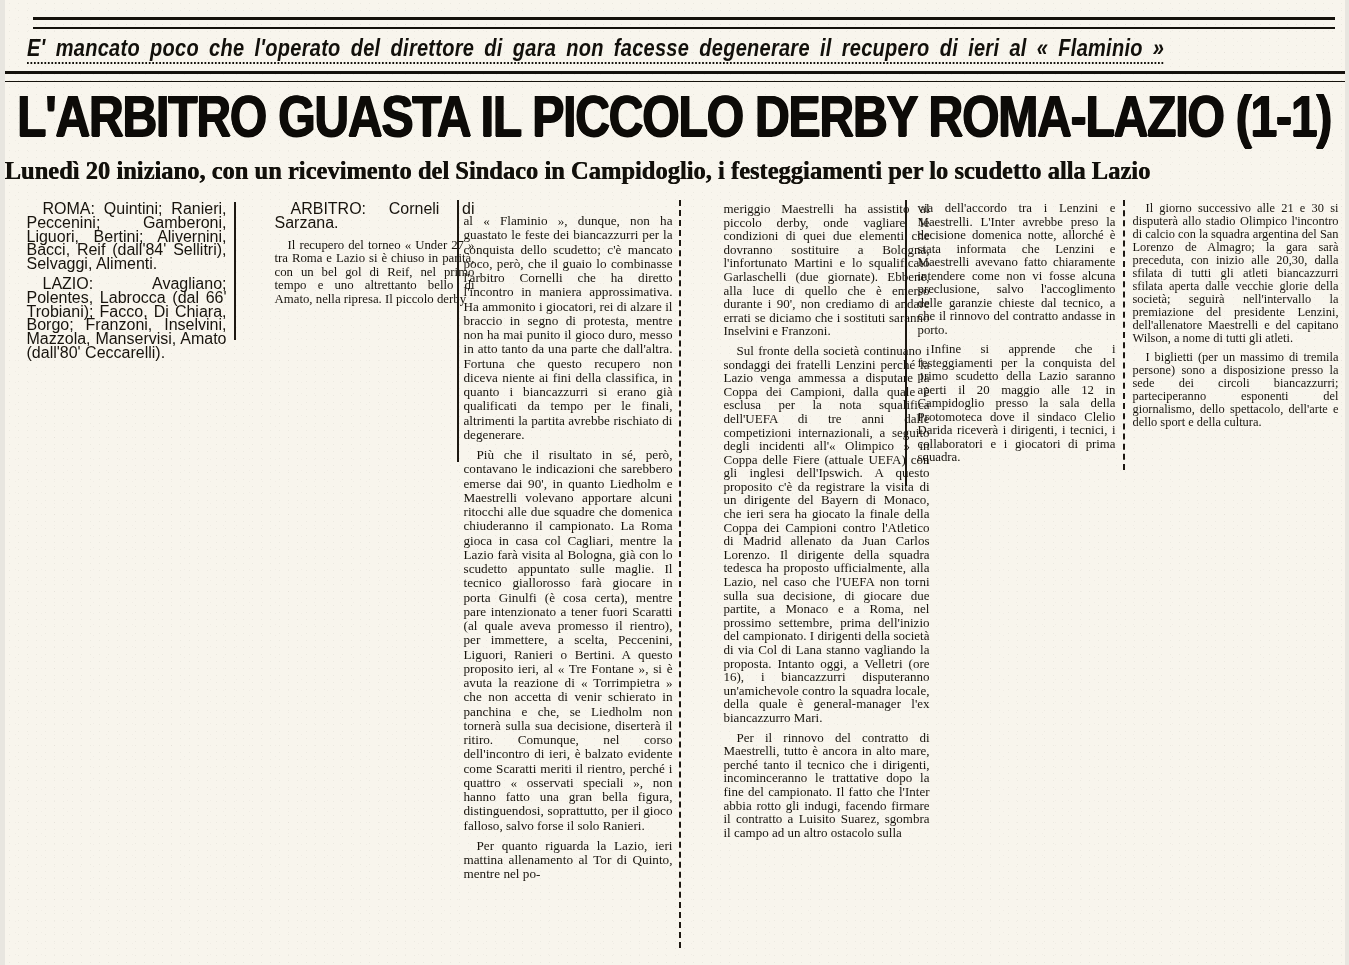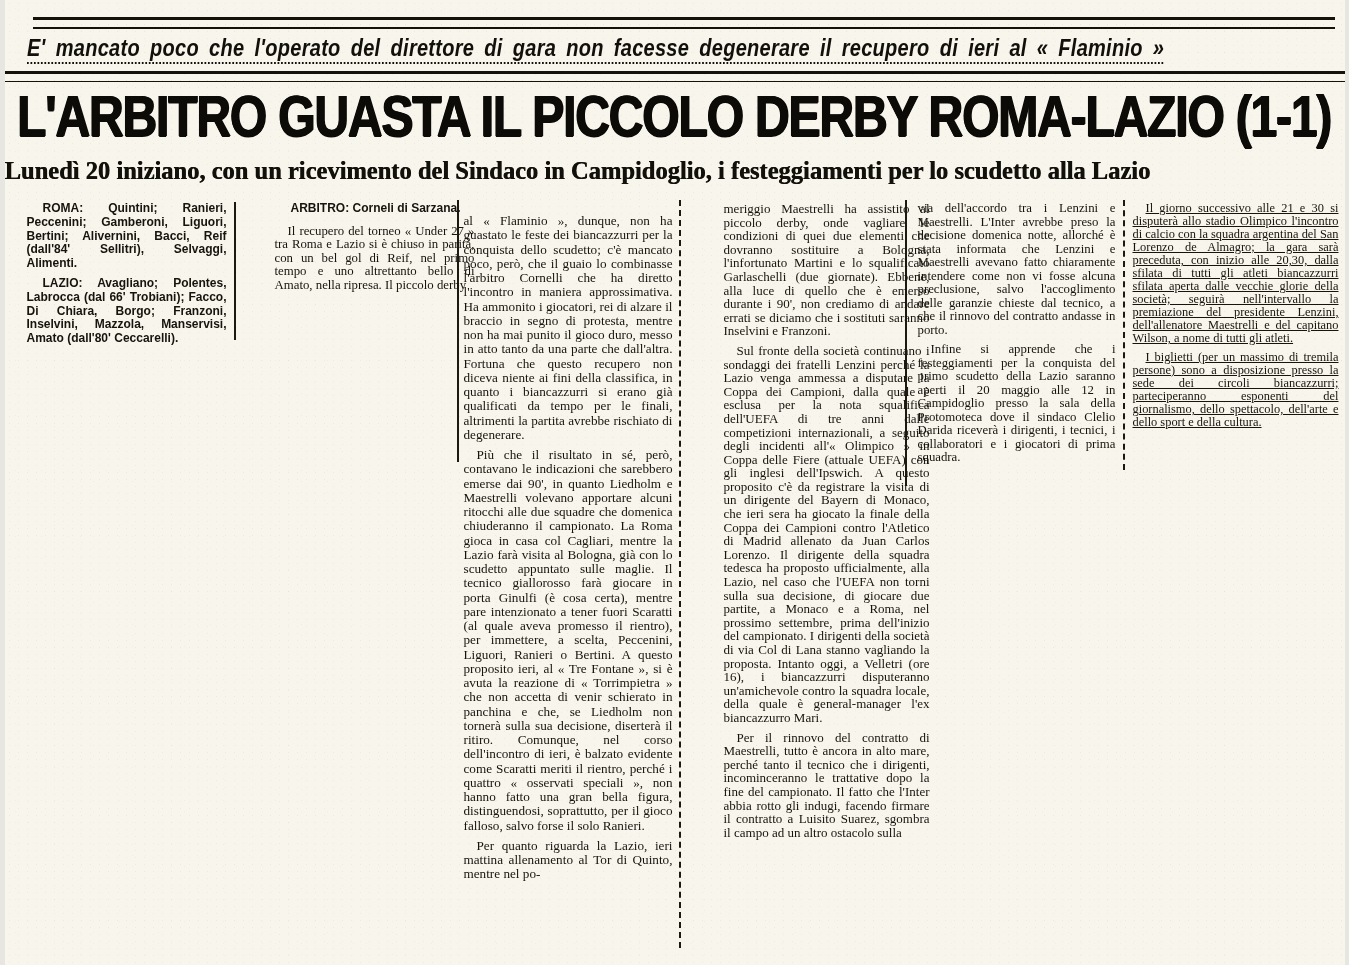--- a/index.html
+++ b/index.html
@@ -63,26 +63,26 @@
   .col{
     position:absolute;top:202px;
     font-size:12.8px;line-height:13.5px;
     text-align:justify;
   }
   .c1{left:22px;width:200px;}
   .c2{left:246px;width:200px;margin-left:24px;}
   .c3{left:459px;width:209px;font-size:13.2px;line-height:14.25px;margin-top:12px;}
   .c4{left:719px;width:206px;font-size:13px;line-height:13.6px;}
   .c5{left:913px;width:198px;}
-  .c6{left:1128px;width:206px;font-size:12.4px;line-height:13px;text-decoration:underline;}
+  .c6{left:1128px;width:206px;font-size:12.4px;line-height:13px;}
   .col p{margin:0 0 6px;text-indent:13px;}
   .col p.cont{text-indent:0;}
   .col p.lead{
     font-family:"Liberation Sans", sans-serif;
-    font-weight:bold;font-size:12px;line-height:13.8px;
+    font-weight:normal;font-size:16px;line-height:13.8px;
     text-indent:16px;
   }
   .c2 p.body-first{margin-top:9px;}
 </style>
 </head>
 <body>
 
 <div class="page">
 
   <div class="top-rule"></div>

